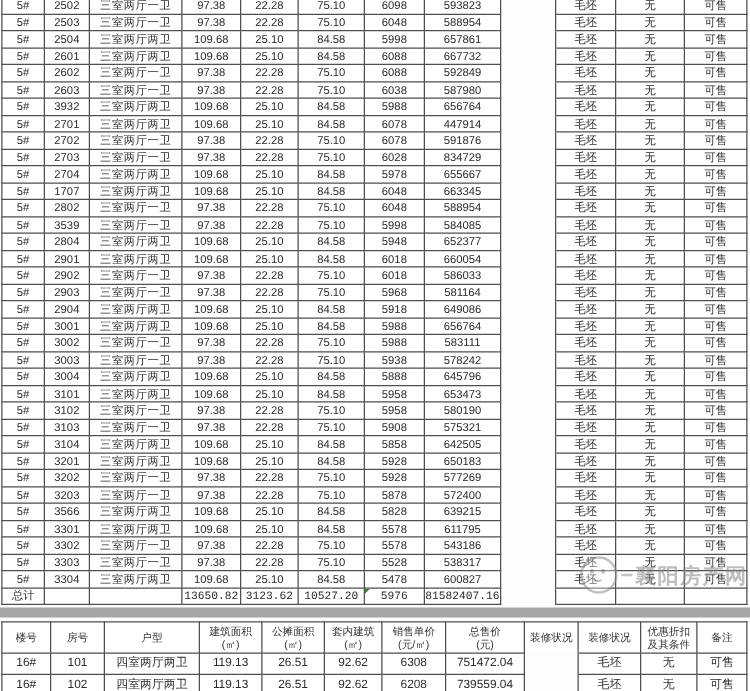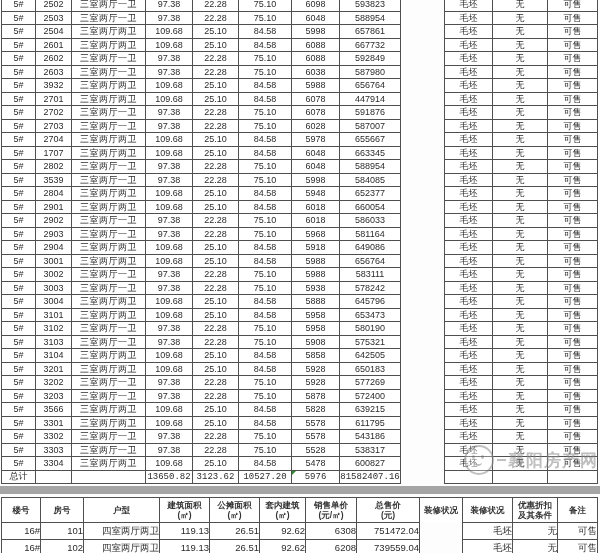--- a/index.html
+++ b/index.html
@@ -17,26 +17,26 @@
   td.spacer{border-top:hidden !important;border-bottom:hidden !important;background:#fdfdfd;}
   .totals-row td{font-size:9px;font-family:Liberation Mono, monospace;}
   .flag-cell{position:relative;}
   .flag{
     position:absolute;left:0;top:0;width:0;height:0;
     border-top:4px solid #2f8b2f;border-right:4px solid transparent;
   }
   .divider{position:absolute;left:0;top:486px;width:600px;height:8px;background:#a5a5a5;}
   #lower-table{left:1px;top:497px;width:596px;}
   #lower-table th{
-    border:1px solid #4f4f4f;height:24px;font-weight:bold;font-size:8.5px;line-height:10px;
+    border:1px solid #4f4f4f;height:24px;font-weight:normal;font-size:8.5px;line-height:10px;
     text-align:center;vertical-align:middle;padding:0;color:#333;white-space:nowrap;overflow:hidden;
   }
   #lower-table td{
     border:1px solid #4f4f4f;height:16px;line-height:16px;font-size:9.5px;
-    text-align:right;vertical-align:middle;padding:0;overflow:hidden;white-space:nowrap;color:#2b2b2b;
+    text-align:center;vertical-align:middle;padding:0;overflow:hidden;white-space:nowrap;color:#2b2b2b;
   }
   .watermark{
     position:absolute;left:464px;top:444px;height:32px;display:flex;align-items:center;
     opacity:0.55;z-index:5;pointer-events:none;
   }
   .wm-icon{
     position:relative;width:26px;height:26px;border:2px solid #8f8f8f;border-radius:50%;
     background:rgba(255,255,255,0.55);display:inline-block;
   }
   .wm-eye{position:absolute;width:3px;height:4px;background:#8f8f8f;border-radius:50%;top:8px;}
@@ -193,21 +193,21 @@
           <td>可售</td>
         </tr>
         <tr>
           <td>5#</td>
           <td>2703</td>
           <td class="type-cell">三室两厅一卫</td>
           <td>97.38</td>
           <td>22.28</td>
           <td>75.10</td>
           <td>6028</td>
-          <td>587007</td>
+          <td>834729</td>
           <td class="spacer"></td>
           <td>毛坯</td>
           <td>无</td>
           <td>可售</td>
         </tr>
         <tr>
           <td>5#</td>
           <td>2704</td>
           <td class="type-cell">三室两厅两卫</td>
           <td>109.68</td>

